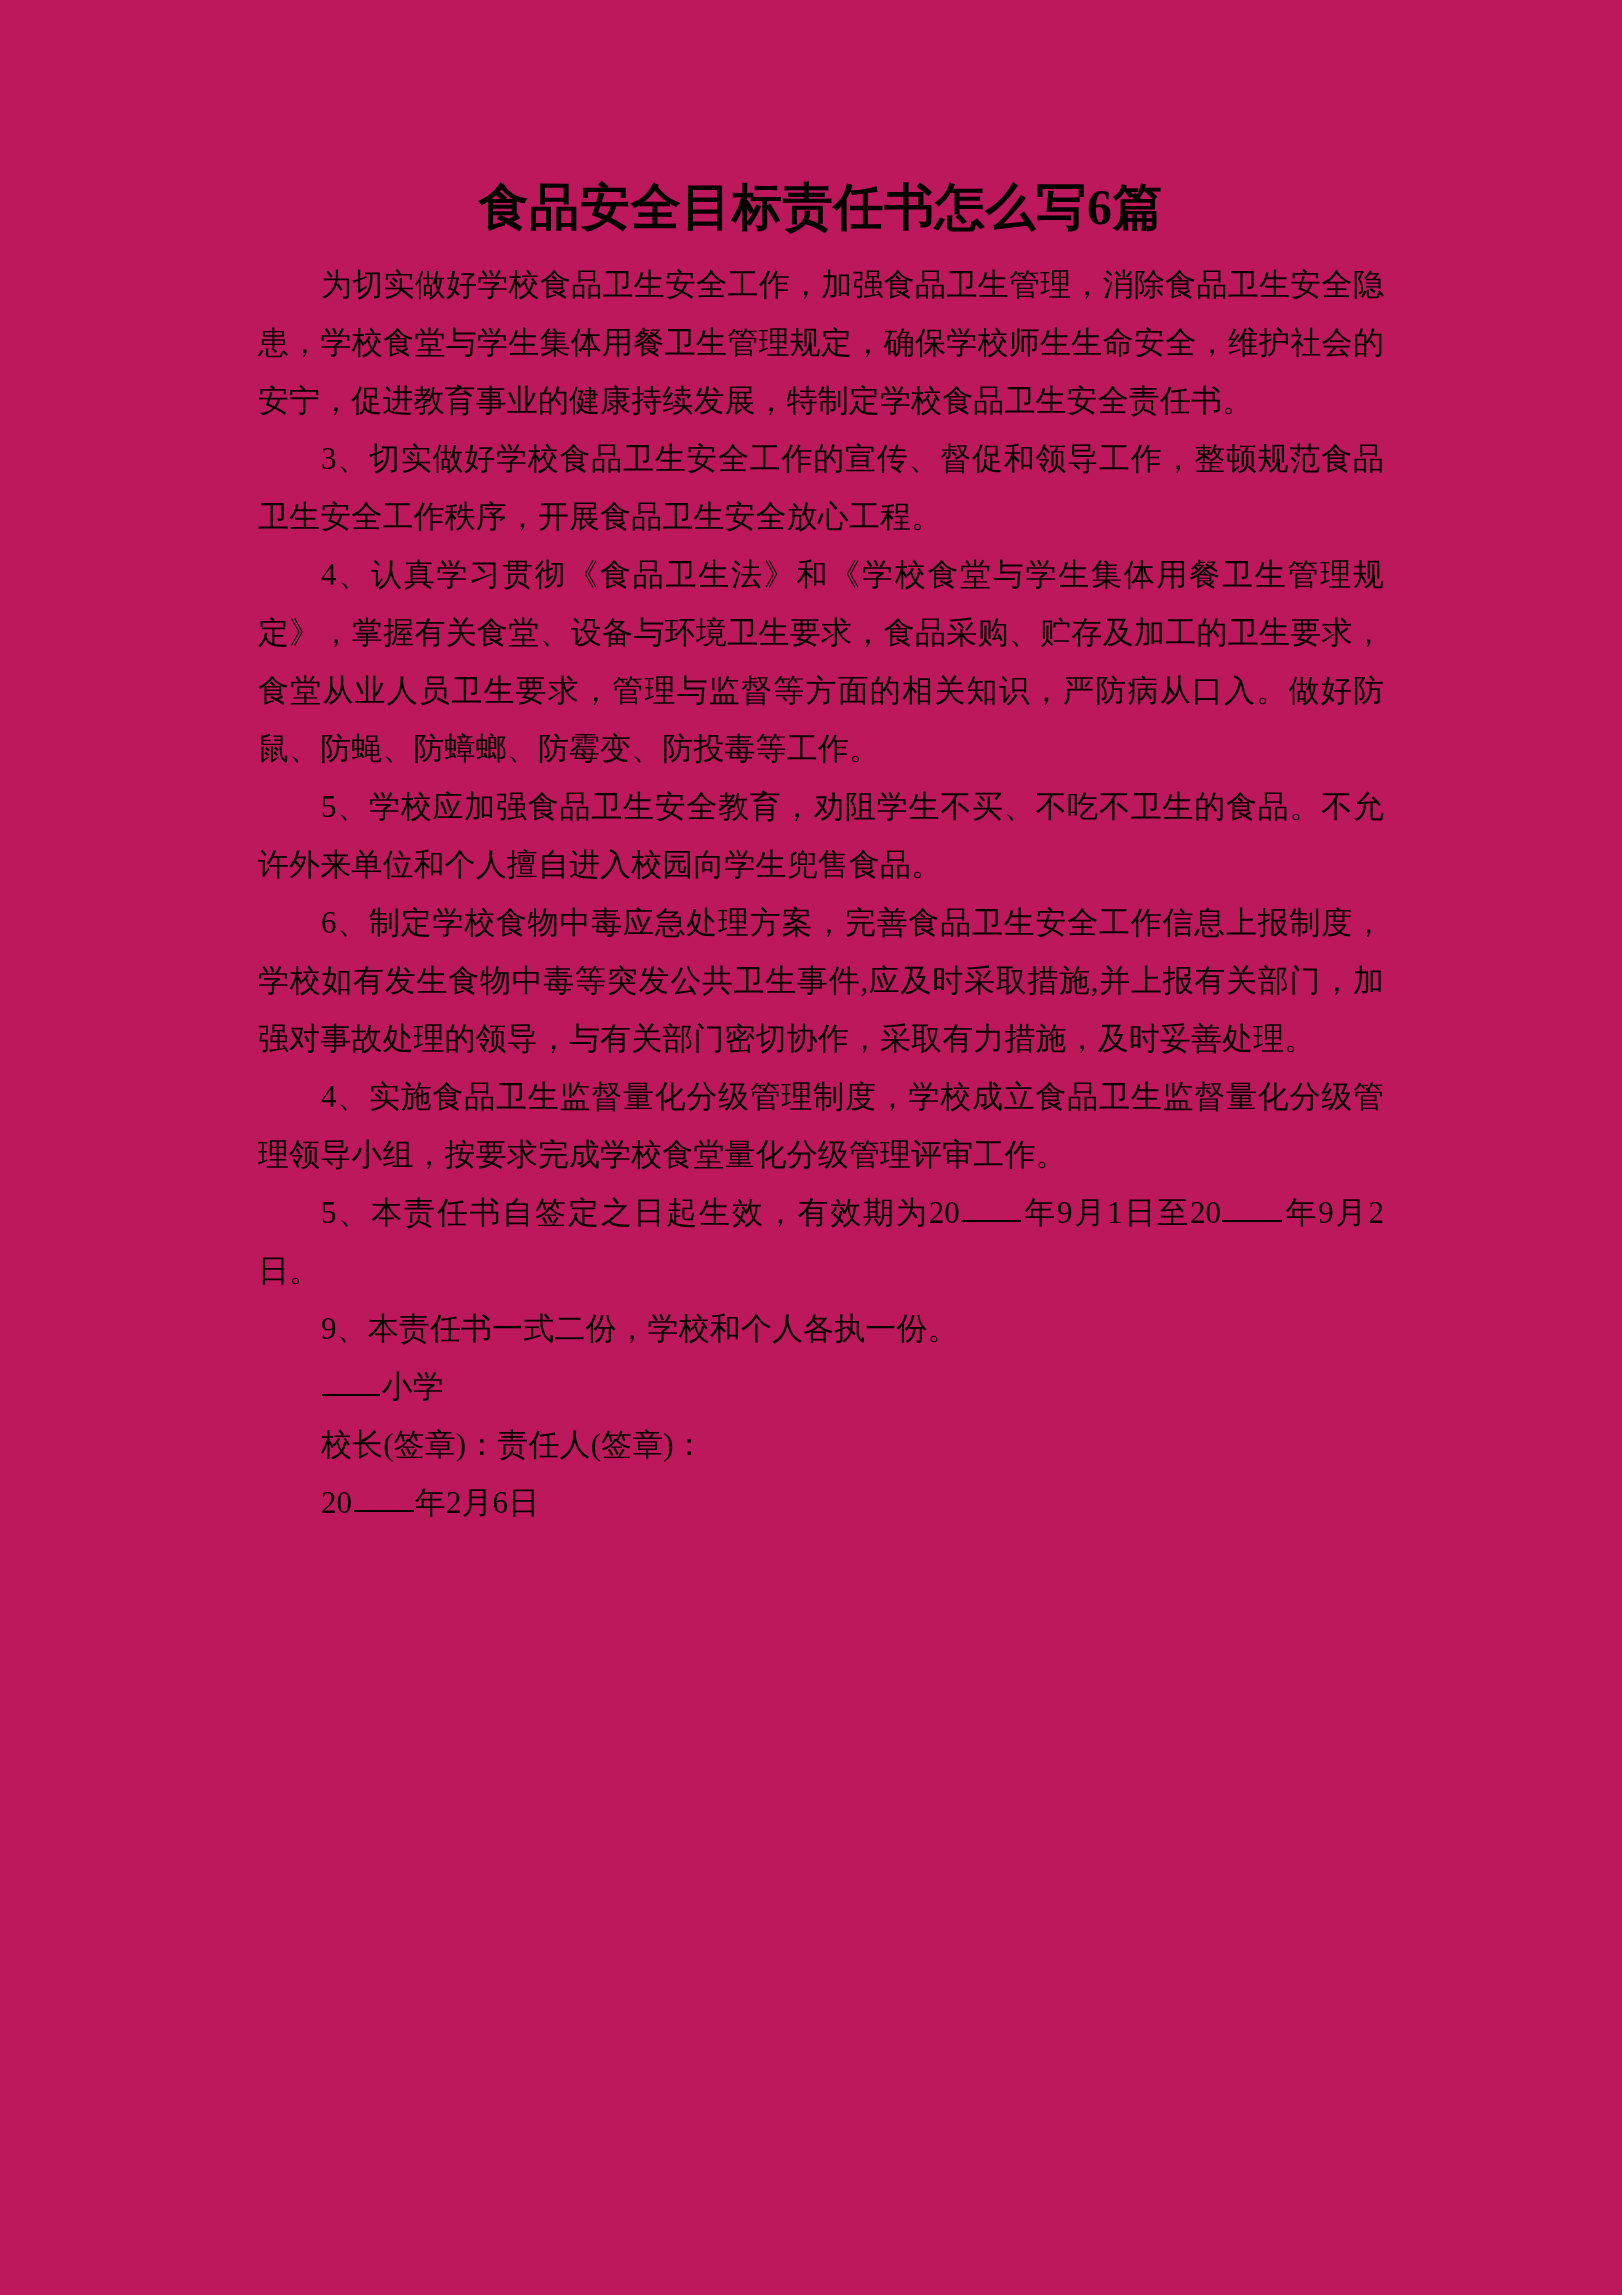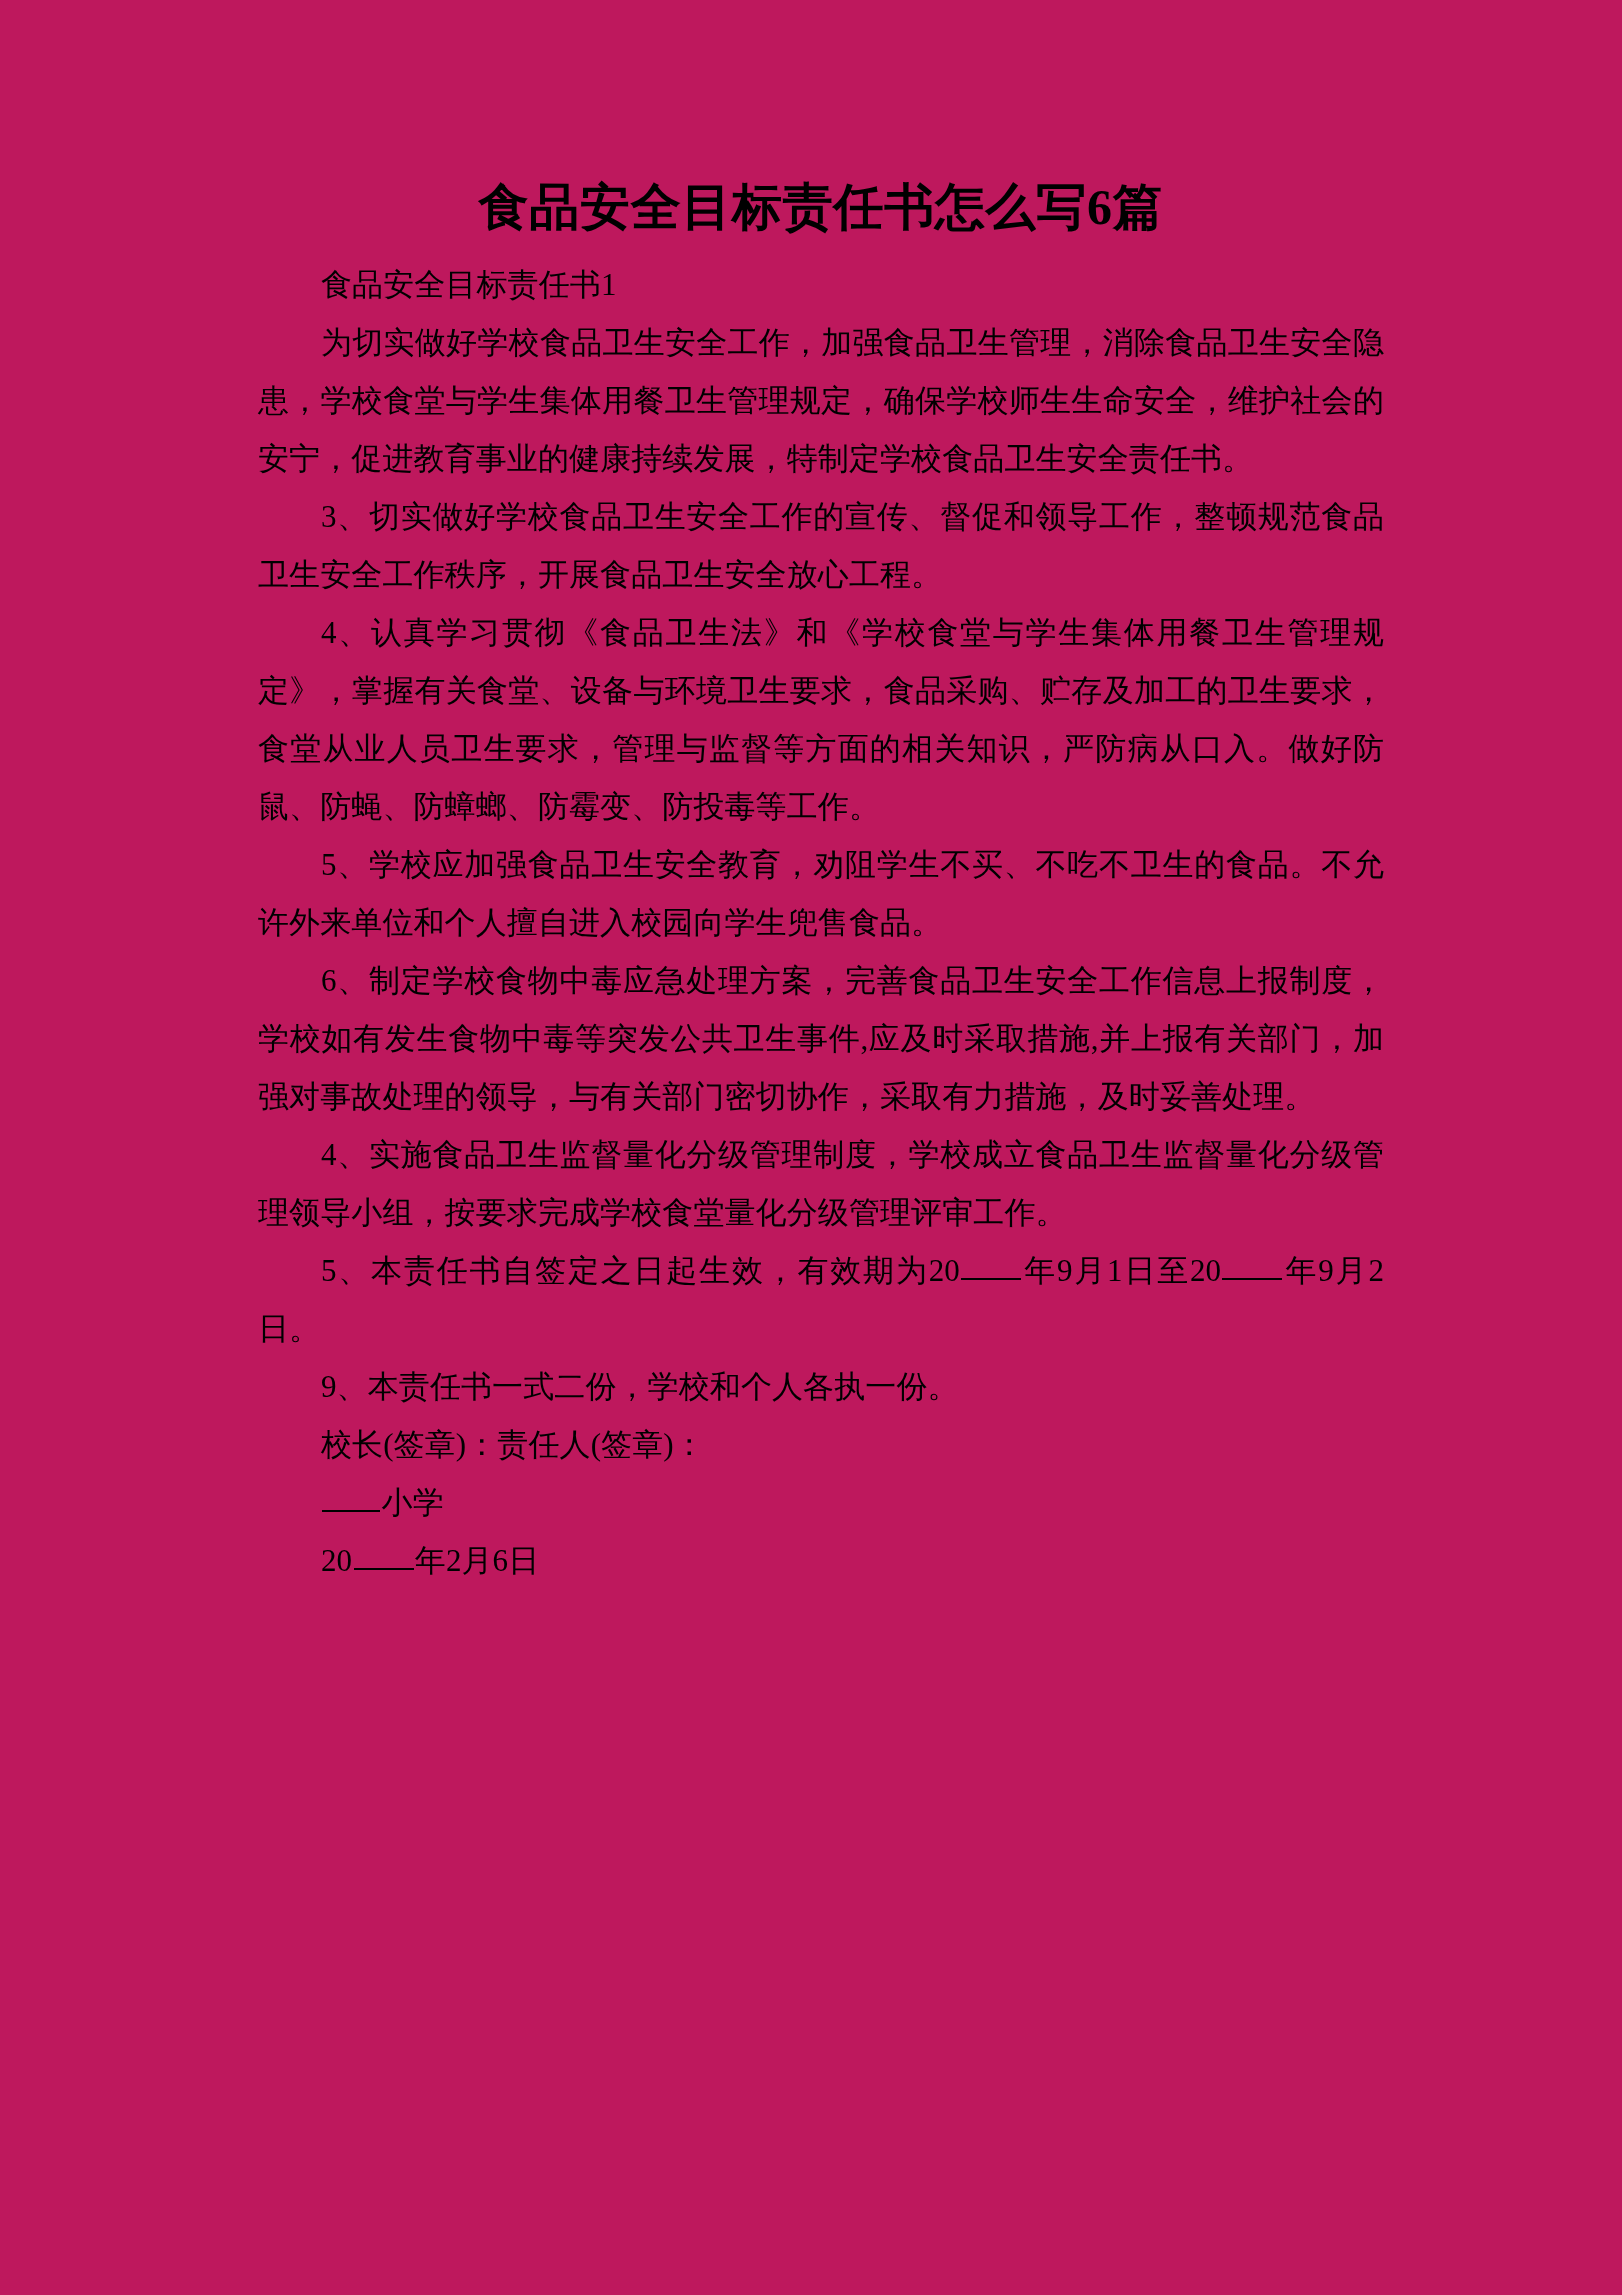--- a/index.html
+++ b/index.html
@@ -67,41 +67,40 @@
   }
 </style>
 </head>
 <body>
 
 <div class="page">
   <div class="content">
 
     <h1 class="doc-title">食品安全目标责任书怎么写6篇</h1>
 
-    <p class="para indent">食品安全目标责任书1</p>
 
     <p class="para indent">为切实做好学校食品卫生安全工作，加强食品卫生管理，消除食品卫生安全隐患，学校食堂与学生集体用餐卫生管理规定，确保学校师生生命安全，维护社会的安宁，促进教育事业的健康持续发展，特制定学校食品卫生安全责任书。</p>
 
 
 
     <p class="para indent">3、切实做好学校食品卫生安全工作的宣传、督促和领导工作，整顿规范食品卫生安全工作秩序，开展食品卫生安全放心工程。</p>
 
     <p class="para indent">4、认真学习贯彻《食品卫生法》和《学校食堂与学生集体用餐卫生管理规定》，掌握有关食堂、设备与环境卫生要求，食品采购、贮存及加工的卫生要求，食堂从业人员卫生要求，管理与监督等方面的相关知识，严防病从口入。做好防鼠、防蝇、防蟑螂、防霉变、防投毒等工作。</p>
 
     <p class="para indent">5、学校应加强食品卫生安全教育，劝阻学生不买、不吃不卫生的食品。不允许外来单位和个人擅自进入校园向学生兜售食品。</p>
 
     <p class="para indent">6、制定学校食物中毒应急处理方案，完善食品卫生安全工作信息上报制度，学校如有发生食物中毒等突发公共卫生事件,应及时采取措施,并上报有关部门，加强对事故处理的领导，与有关部门密切协作，采取有力措施，及时妥善处理。</p>
 
     <p class="para indent">4、实施食品卫生监督量化分级管理制度，学校成立食品卫生监督量化分级管理领导小组，按要求完成学校食堂量化分级管理评审工作。</p>
 
     <p class="para indent"><span>5、本责任书自签定之日起生效，有效期为20</span><span class="blank-line"></span><span>年9月1日至20</span><span class="blank-line"></span><span>年9月2日。</span></p>
 
     <p class="para indent">9、本责任书一式二份，学校和个人各执一份。</p>
 
+    <p class="para indent"><span class="blank-line short"></span><span>小学</span></p>
+
     <p class="para indent">校长(签章)：责任人(签章)：</p>
-
-    <p class="para indent"><span class="blank-line short"></span><span>小学</span></p>
 
     <p class="para indent"><span>20</span><span class="blank-line"></span><span>年2月6日</span></p>
 
   </div>
 </div>
 
 
 </body></html>

